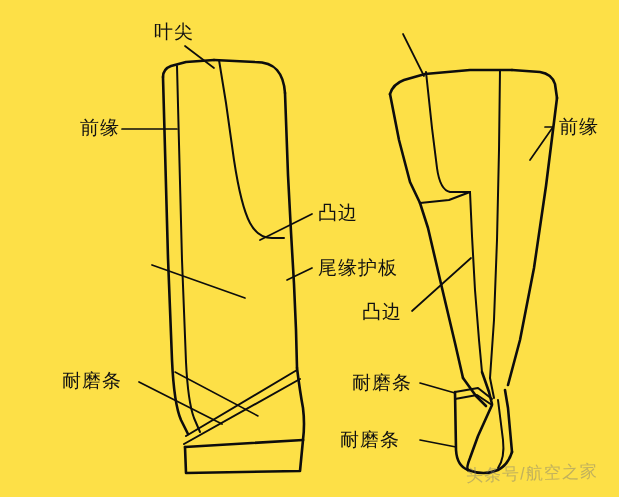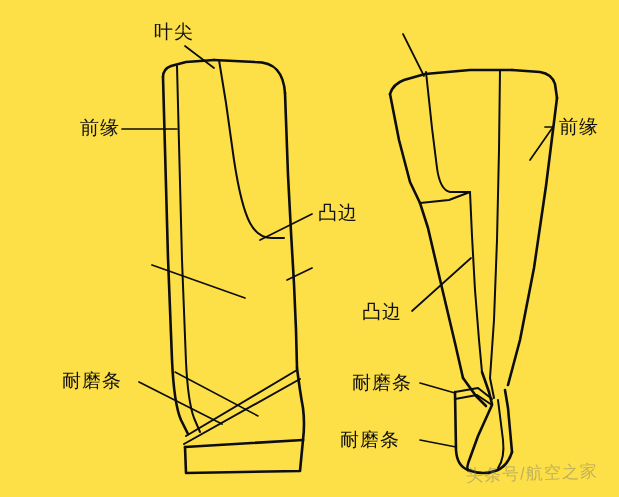--- a/index.html
+++ b/index.html
@@ -133,20 +133,21 @@
 
   <div class="lbl" style="left:154px; top:22px;">叶尖</div>
 
   <div class="lbl" style="left:80px; top:118px;">前缘</div>
 
 
   <div class="lbl" style="left:62px; top:371px;">耐磨条</div>
 
   <div class="lbl" style="left:318px; top:203px;">凸边</div>
 
+  <div class="lbl" style="left:318px; top:258px;">尾缘护板</div>
 
 
   <div class="lbl" style="left:559px; top:117px;">前缘</div>
 
   <div class="lbl" style="left:362px; top:302px;">凸边</div>
 
   <div class="lbl" style="left:352px; top:373px;">耐磨条</div>
 
   <div class="lbl" style="left:340px; top:430px;">耐磨条</div>
 

